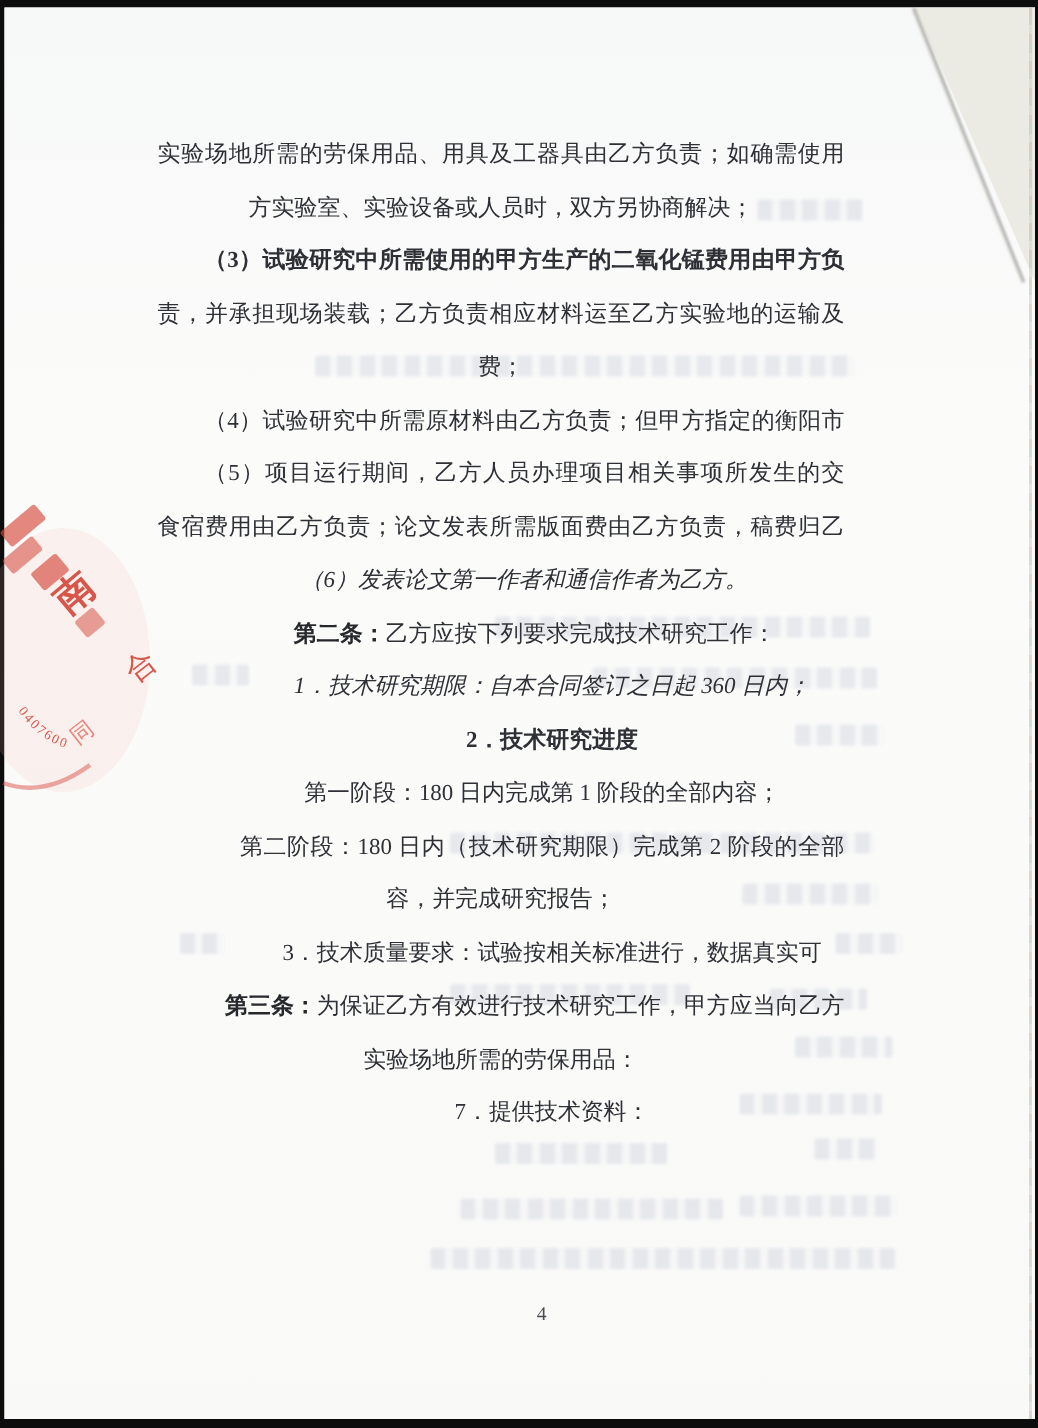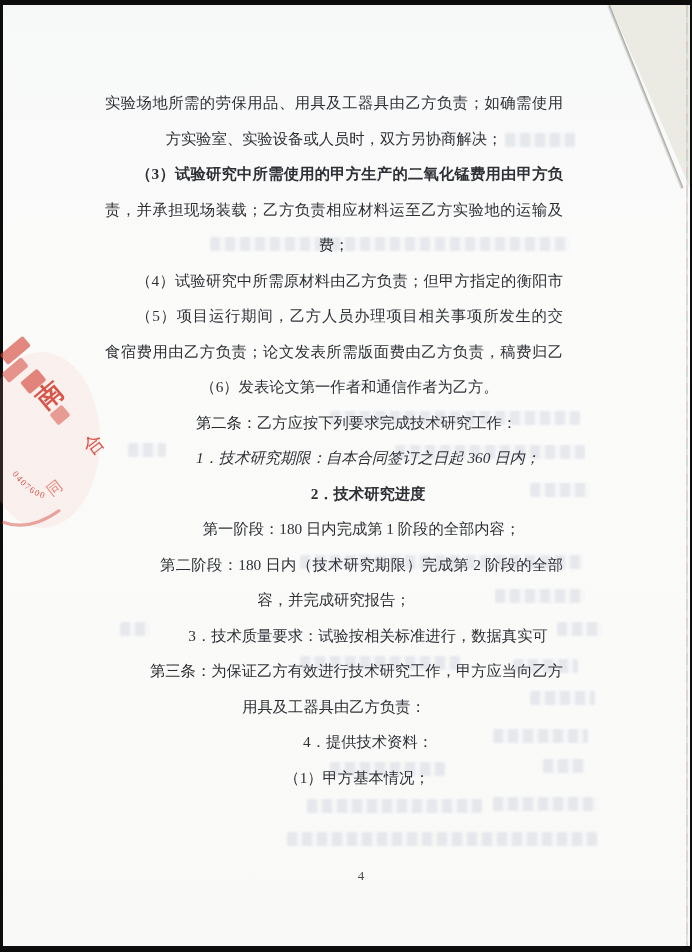--- a/index.html
+++ b/index.html
@@ -14,21 +14,21 @@
   .corner-shadow{position:absolute;left:607px;top:0;width:197px;height:3px;
         background:linear-gradient(180deg,rgba(110,110,102,.65),rgba(160,160,150,.15));
         transform:rotate(68.1deg);transform-origin:0 0;filter:blur(.6px);}
   .edge-artifact{position:absolute;right:2px;top:0;bottom:0;width:2px;opacity:.55;
         background:repeating-linear-gradient(180deg,#c9b6ae 0 6px,#b4c2ba 6px 12px,#cfcfcf 12px 18px);}
   
   .content{position:absolute;left:102px;top:80px;width:458px;color:#2e3036;
         font-size:15.3px;letter-spacing:0;}
   .line{height:35.5px;line-height:35.5px;overflow:hidden;text-align:center;}
   .line.fill{text-align:justify;text-align-last:justify;text-justify:inter-character;}
-  .line b{font-weight:400;color:#26282c;}
+  .line b{font-weight:700;color:#26282c;}
   .page-num{position:absolute;left:340px;top:863px;width:36px;text-align:center;
         font-size:13px;color:#4a4c52;}
   
   .bleed{position:absolute;height:14px;border-radius:2px;opacity:.55;filter:blur(1.1px);
         background:repeating-linear-gradient(90deg,rgba(146,156,182,.34) 0 10px,rgba(146,156,182,.07) 10px 15px);}
   .stamp{position:absolute;left:-3px;top:325px;width:128px;height:218px;}
 </style>
 </head>
 <body>
 
@@ -81,29 +81,28 @@
 
     <div class="content" id="text-lines">
         <div class="line fill">实验场地所需的劳保用品、用具及工器具由乙方负责；如确需使用甲</div>
         <div class="line">方实验室、实验设备或人员时，双方另协商解决；</div>
         <div class="line fill" style="padding-left: 31px; font-weight: bold;">（3）试验研究中所需使用的甲方生产的二氧化锰费用由甲方负</div>
         <div class="line fill">责，并承担现场装载；乙方负责相应材料运至乙方实验地的运输及运</div>
         <div class="line">费；</div>
         <div class="line fill" style="padding-left: 31px;">（4）试验研究中所需原材料由乙方负责；但甲方指定的衡阳市</div>
         <div class="line fill" style="padding-left: 31px;">（5）项目运行期间，乙方人员办理项目相关事项所发生的交通、</div>
         <div class="line fill">食宿费用由乙方负责；论文发表所需版面费由乙方负责，稿费归乙方</div>
-        <div class="line" style="padding-left: 31px;">（6）发表论文第一作者和通信作者为乙方。</div>
+        <div class="line" style="padding-left: 31px; font-style: italic;">（6）发表论文第一作者和通信作者为乙方。</div>
         <div class="line" style="padding-left: 45px;"><b>第二条：</b>乙方应按下列要求完成技术研究工作：</div>
         <div class="line" style="padding-left: 68px; font-style: italic;">1．技术研究期限：自本合同签订之日起 360 日内；</div>
         <div class="line" style="padding-left: 68px; font-weight: bold;">2．技术研究进度</div>
         <div class="line" style="padding-left: 55px;">第一阶段：180 日内完成第 1 阶段的全部内容；</div>
         <div class="line fill" style="padding-left: 55px;">第二阶段：180 日内（技术研究期限）完成第 2 阶段的全部内</div>
         <div class="line">容，并完成研究报告；</div>
         <div class="line" style="padding-left: 68px;">3．技术质量要求：试验按相关标准进行，数据真实可靠。</div>
         <div class="line fill" style="padding-left: 45px;"><b>第三条：</b>为保证乙方有效进行技术研究工作，甲方应当向乙方提</div>
-        <div class="line">用具及工器具由乙方负责：</div>
-        <div class="line" style="padding-left: 68px;">4．提供技术资料：</div>
-        <div class="line" style="padding-left: 46px;">（1）甲方基本情况；</div>
+        <div class="line">实验场地所需的劳保用品：</div>
+        <div class="line" style="padding-left: 68px;">7．提供技术资料：</div>
       </div>
 
     <div class="page-num">4</div>
   </div>
 </div>
 
 </body></html>

